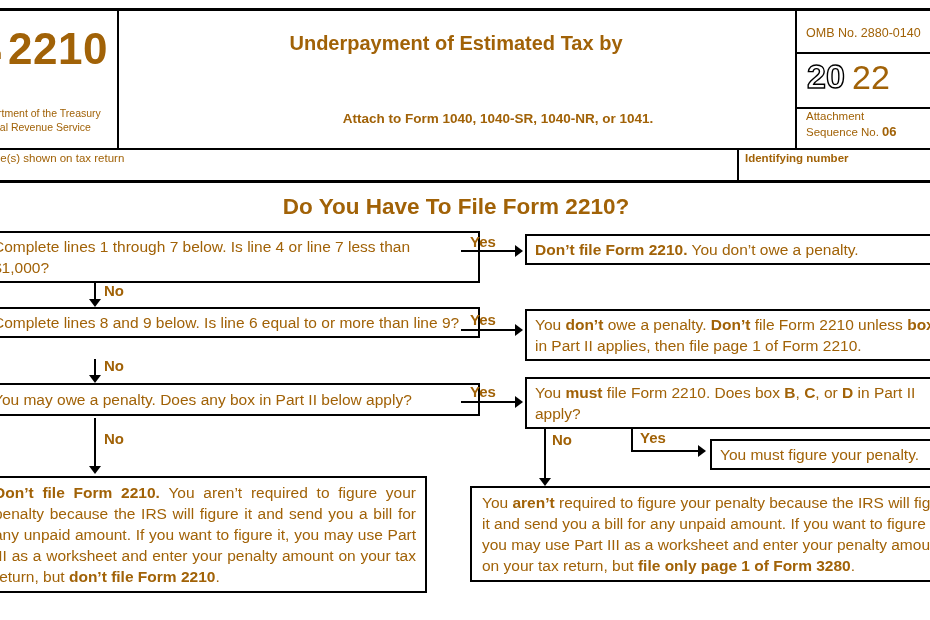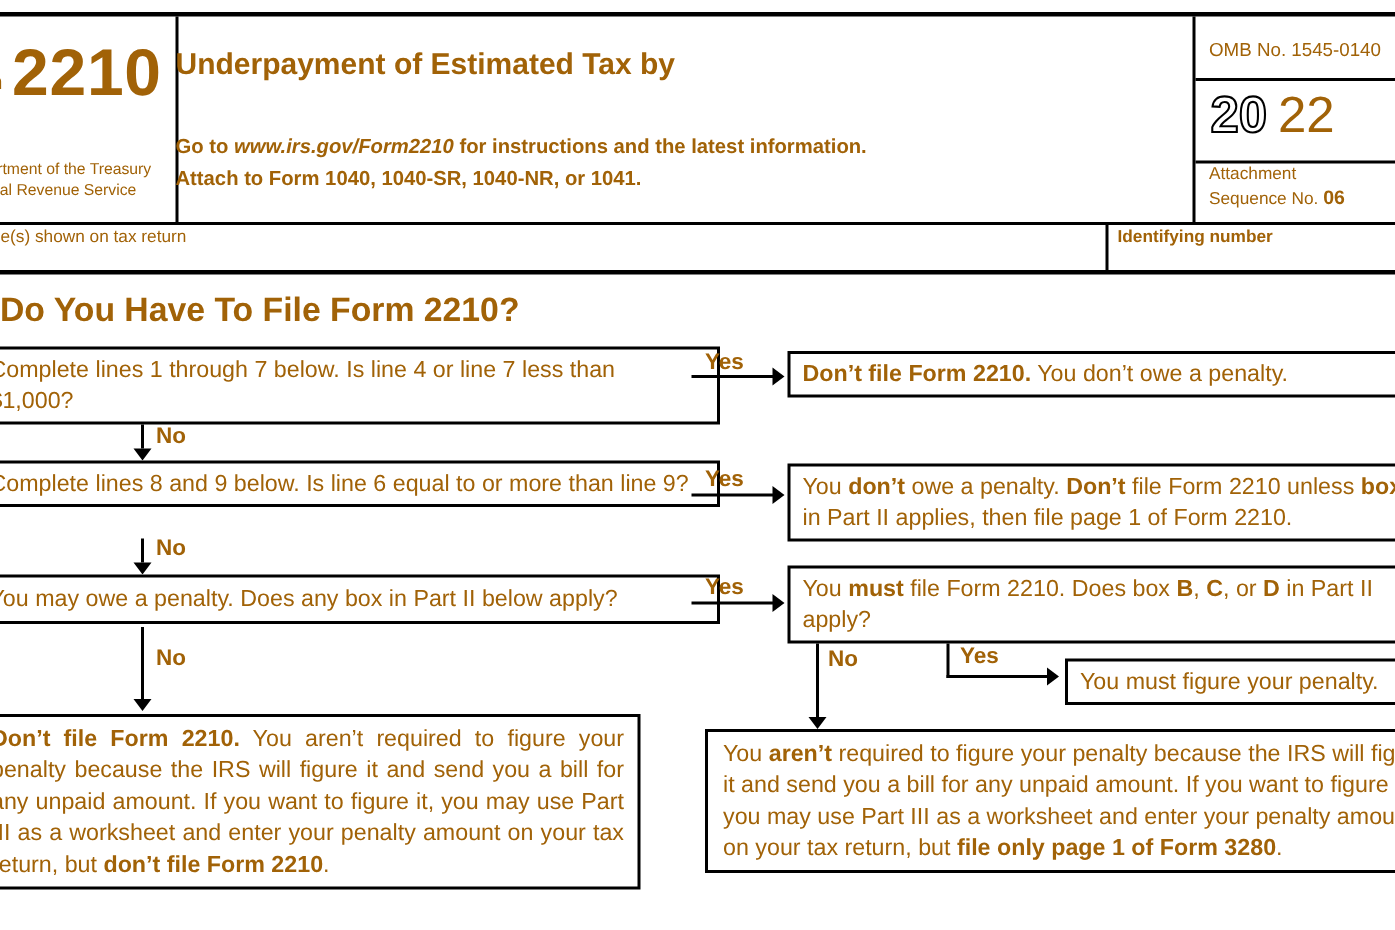--- a/index.html
+++ b/index.html
@@ -19,47 +19,44 @@
   .lbl{position:absolute;font-weight:bold;font-size:15px;}
   .vline{position:absolute;width:2px;background:#000;}
   .hline{position:absolute;height:2px;background:#000;}
   .arr-down{position:absolute;width:0;height:0;
     border-left:6px solid transparent;border-right:6px solid transparent;
     border-top:8px solid #000;}
   .arr-right{position:absolute;width:0;height:0;
     border-top:6px solid transparent;border-bottom:6px solid transparent;
     border-left:8px solid #000;}
   .small{font-size:10.5px;}
-  .center{text-align:left;}
+  .center{text-align:center;}
 </style>
 </head>
 <body>
 
 <div class="page">
 
   <div class="rule" style="top:8px;left:0;width:930px;height:3px;"></div>
   <div class="rule" style="top:11px;left:117px;width:2px;height:137px;"></div>
   <div class="rule" style="top:11px;left:795px;width:2px;height:137px;"></div>
   <div class="rule" style="top:148px;left:0;width:930px;height:2px;"></div>
   <div class="rule" style="top:180px;left:0;width:930px;height:2.5px;"></div>
 
   <div class="abs" style="left:-31px;top:46px;font-size:14px;">Form</div>
   <div class="abs" style="left:8px;top:24px;font-size:44px;font-weight:bold;letter-spacing:0.5px;">2210</div>
   <div class="abs small" style="left:-27px;top:107px;">Department of the Treasury</div>
   <div class="abs small" style="left:-27px;top:121px;">Internal Revenue Service</div>
 
   <div class="abs center" style="left:117px;top:30px;width:678px;font-size:20px;font-weight:bold;line-height:26px;">
     <div>Underpayment of Estimated Tax by</div>
   </div>
-  <div class="abs center b" style="left:117px;top:90px;width:678px;font-size:13.5px;">
-    <span>Go to </span><span class="i">www.irs.gov/Form2210</span><span> for instructions and the latest information.</span>
-  </div>
   <div class="abs center b" style="left:117px;top:111px;width:762px;font-size:13.5px;">Attach to Form 1040, 1040-SR, 1040-NR, or 1041.</div>
 
-  <div class="abs" style="left:806px;top:26px;font-size:12.5px;white-space:nowrap;">OMB No. 1545-0140</div>
+  <div class="abs" style="left:806px;top:26px;font-size:12.5px;white-space:nowrap;">OMB No. 2880-0140</div>
   <div class="rule" style="top:52px;left:797px;width:133px;height:1.5px;"></div>
   <div class="abs" style="left:806px;top:57px;height:42px;display:flex;align-items:flex-start;">
     <svg width="46" height="40" viewBox="0 0 46 40">
       <text x="1" y="31" font-family="Liberation Sans, sans-serif" font-size="34" font-weight="bold" fill="#ffffff" stroke="#000000" stroke-width="1.4">20</text>
     </svg>
     <span style="font-size:34px;font-weight:normal;line-height:40px;">22</span>
   </div>
   <div class="rule" style="top:107px;left:797px;width:133px;height:1.5px;"></div>
   <div class="abs" style="left:806px;top:110px;font-size:11.5px;">Attachment</div>
   <div class="abs" style="left:806px;top:124px;font-size:11.5px;white-space:nowrap;">

